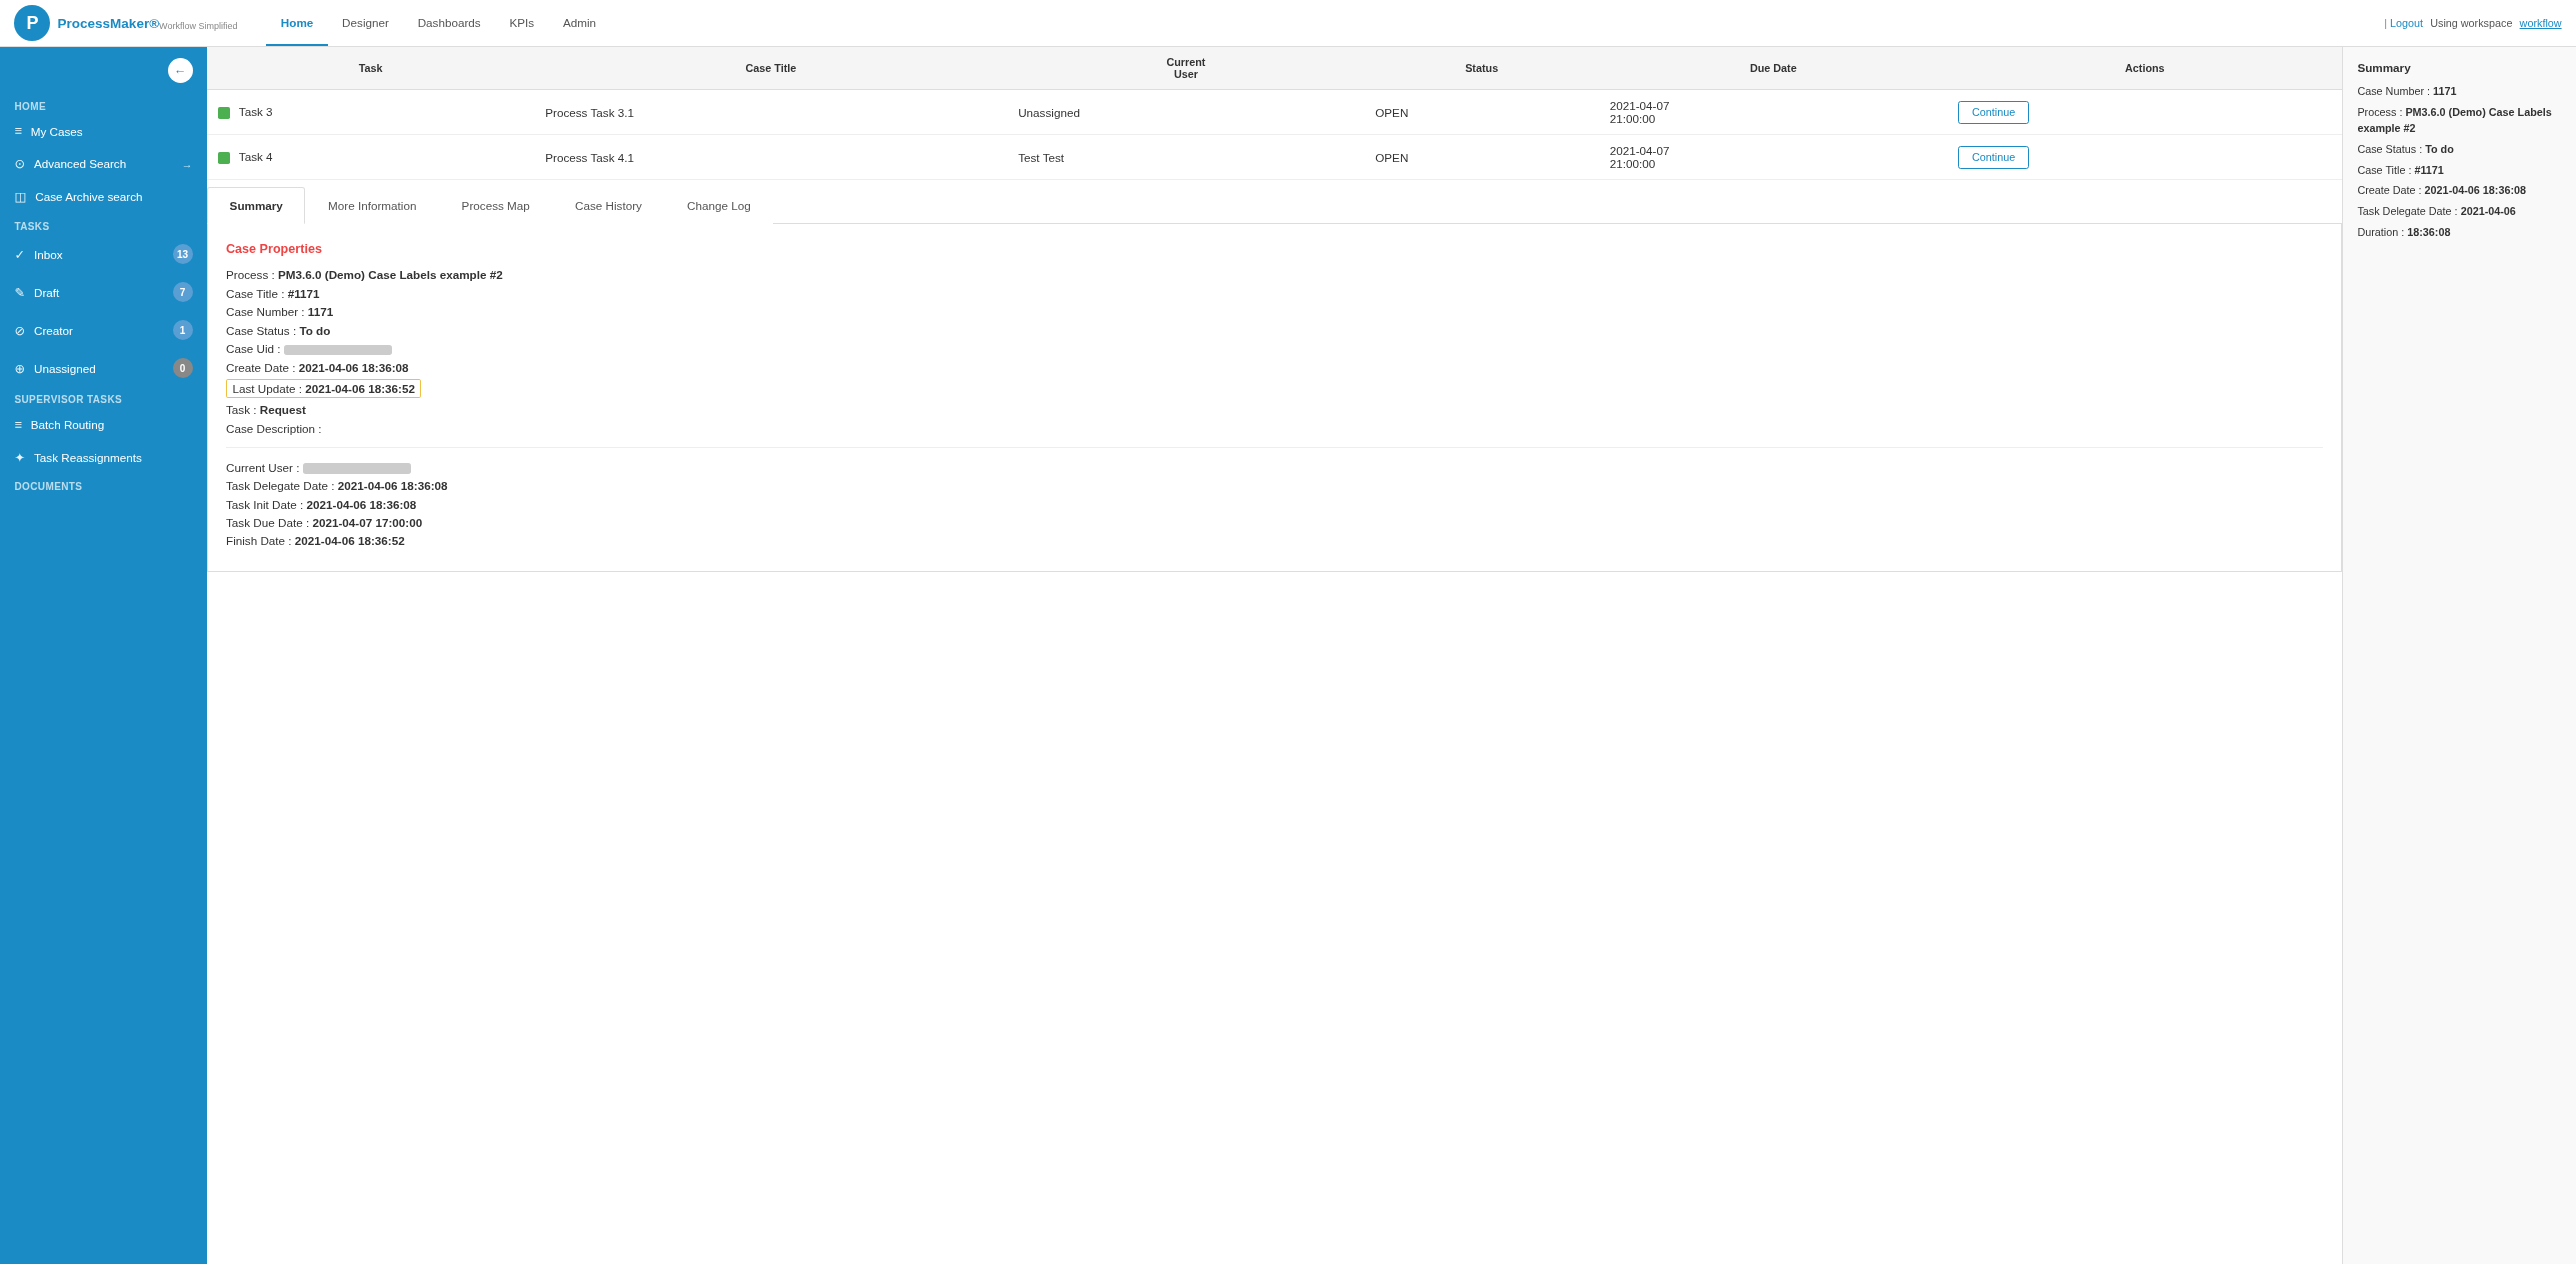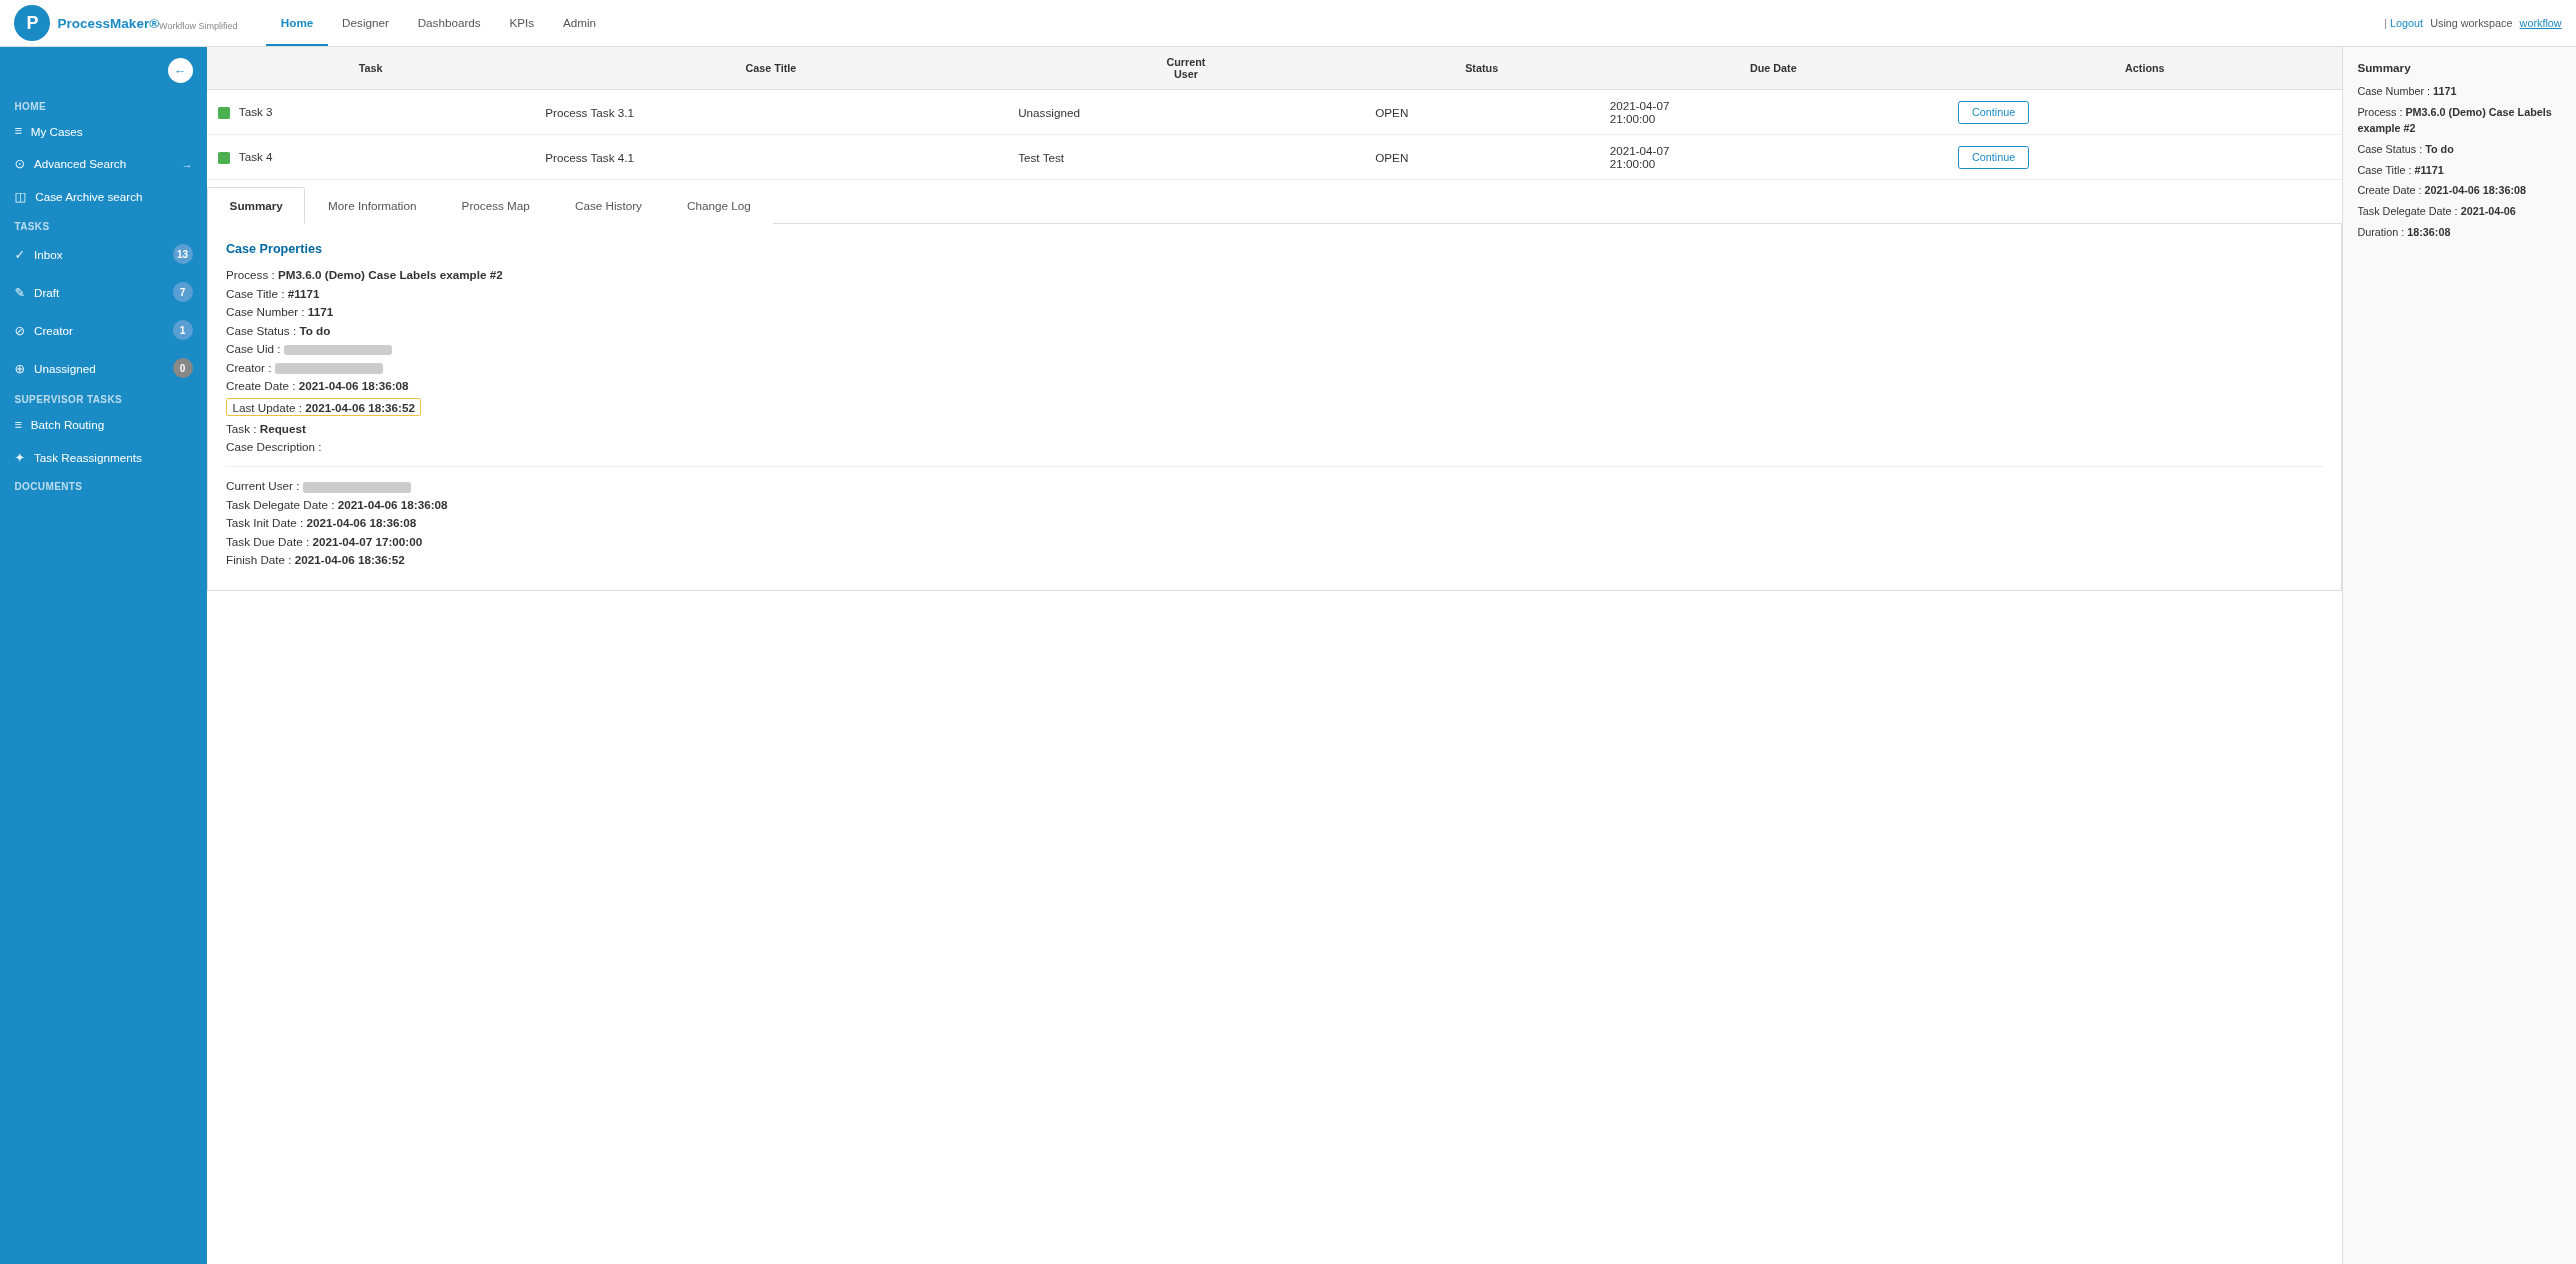--- a/index.html
+++ b/index.html
@@ -50,21 +50,21 @@
     .task-indicator { display: inline-block; width: 12.6px; height: 12.6px; background: #4caf50; border-radius: 1.8px; margin-right: 5.4px; vertical-align: middle; }
     .continue-btn { border: 0.9px solid #1a8bc4; background: #fff; color: #1a8bc4; padding: 4.5px 12.6px; border-radius: 2.7px; cursor: pointer; font-size: 10.8px; }
 
     
     .tabs-container { border-bottom: 0.9px solid #ddd; display: flex; background: #fff; margin-top: 7.2px; }
     .tab { padding: 10.8px 21.6px; cursor: pointer; font-size: 11.7px; color: #555; border: 0.9px solid transparent; border-bottom: none; margin-bottom: -0.9px; background: #fff; }
     .tab.active { border: 0.9px solid #ddd; border-bottom: 0.9px solid #fff; font-weight: bold; color: #333; border-radius: 2.7px 2.7px 0 0; }
 
     
     .tab-content { padding: 18px; background: #fff; border: 0.9px solid #ddd; border-top: none; margin: 0; }
-    .section-title { font-size: 12.6px; font-weight: bold; color: #0369a1; margin-bottom: 12.6px; }
+    .section-title { font-size: 12.6px; font-weight: bold; color: #ef4444; margin-bottom: 12.6px; }
     .prop-row { margin-bottom: 5.4px; font-size: 11.7px; color: #333; }
     .prop-row span.bold { font-weight: bold; }
     .blurred-value { display: inline-block; width: 108px; height: 10.8px; background: #ccc; border-radius: 2.7px; vertical-align: middle; }
     .divider { height: 0.9px; background: #eee; margin: 12.6px 0; }
 
     
     .summary-title { font-size: 11.7px; font-weight: bold; color: #333; margin-bottom: 9px; }
     .summary-row { font-size: 10.8px; color: #333; margin-bottom: 4.5px; line-height: 1.5; }
     .summary-row .bold { font-weight: bold; }
   </style>
@@ -218,23 +218,20 @@
         <div class="prop-row">
           Case Number : <span class="bold">1171</span>
         </div>
         <div class="prop-row">
           Case Status : <span class="bold">To do</span>
         </div>
         <div class="prop-row">
           Case Uid : <span class="blurred-value"></span>
         </div>
         <div class="prop-row">
-          Creator : <span class="blurred-value"></span>
-        </div>
-        <div class="prop-row">
           Create Date : <span class="bold">2021-04-06 18:36:08</span>
         </div>
         <div class="prop-row">
           <span style="display:inline-block; border: 1.8px solid #f0c040; padding: 1.8px 5.4px; border-radius: 1.8px;">
             Last Update : <span class="bold">2021-04-06 18:36:52</span>
           </span>
         </div>
         <div class="prop-row">
           Task : <span class="bold">Request</span>
         </div>

